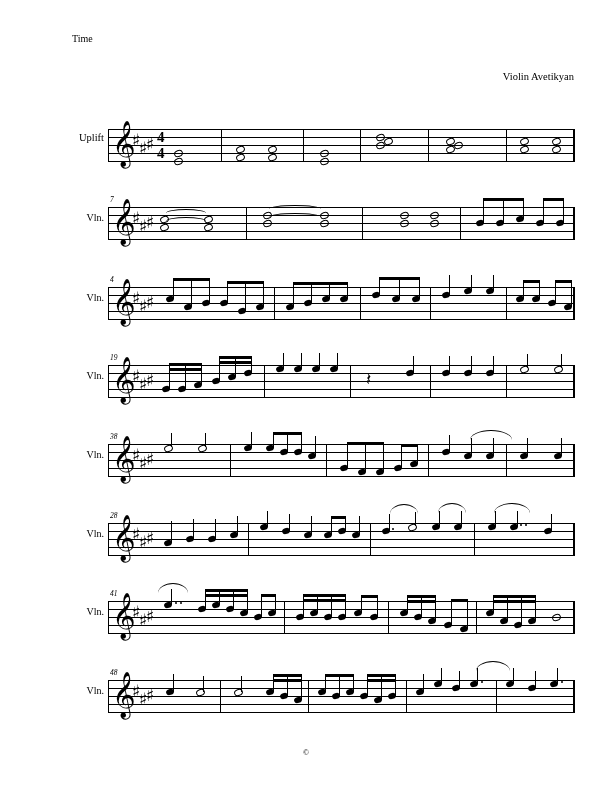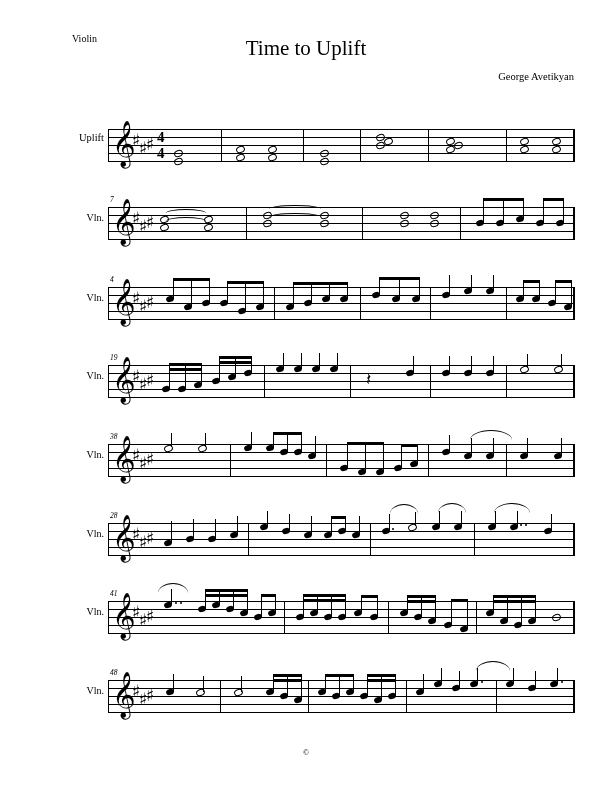--- a/index.html
+++ b/index.html
@@ -185,23 +185,22 @@
     border-top: 1.1px solid #000;
     border-radius: 50% 50% 0 0 / 100% 100% 0 0;
     height: 9px;
   }
 </style>
 </head>
 <body>
 
 <div class="page">
 
-  <div class="score-label">Violin</div>
-  <div class="doc-title">Time to Uplift</div>
-  <div class="composer">George Avetikyan</div>
+  <div class="score-label">Time</div>
+  <div class="composer">Violin Avetikyan</div>
 
   <div class="system" style="top:115px;">
     <div class="instr-name full" style="left:38px; top:17px; width:66px;">Uplift</div>
     <div class="staff" style="top:14px;">
       <div class="line l0"></div>
       <div class="line l1"></div>
       <div class="line l2"></div>
       <div class="line l3"></div>
       <div class="line l4"></div>
       <div class="startline"></div>

